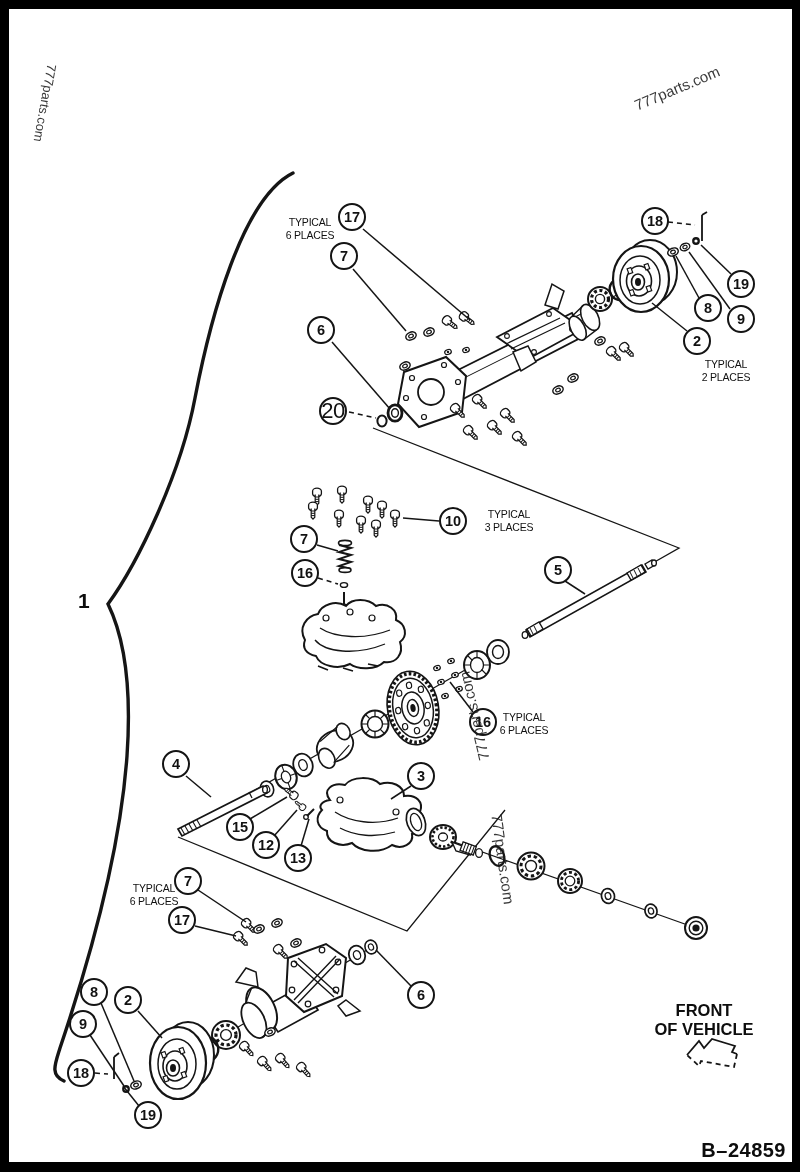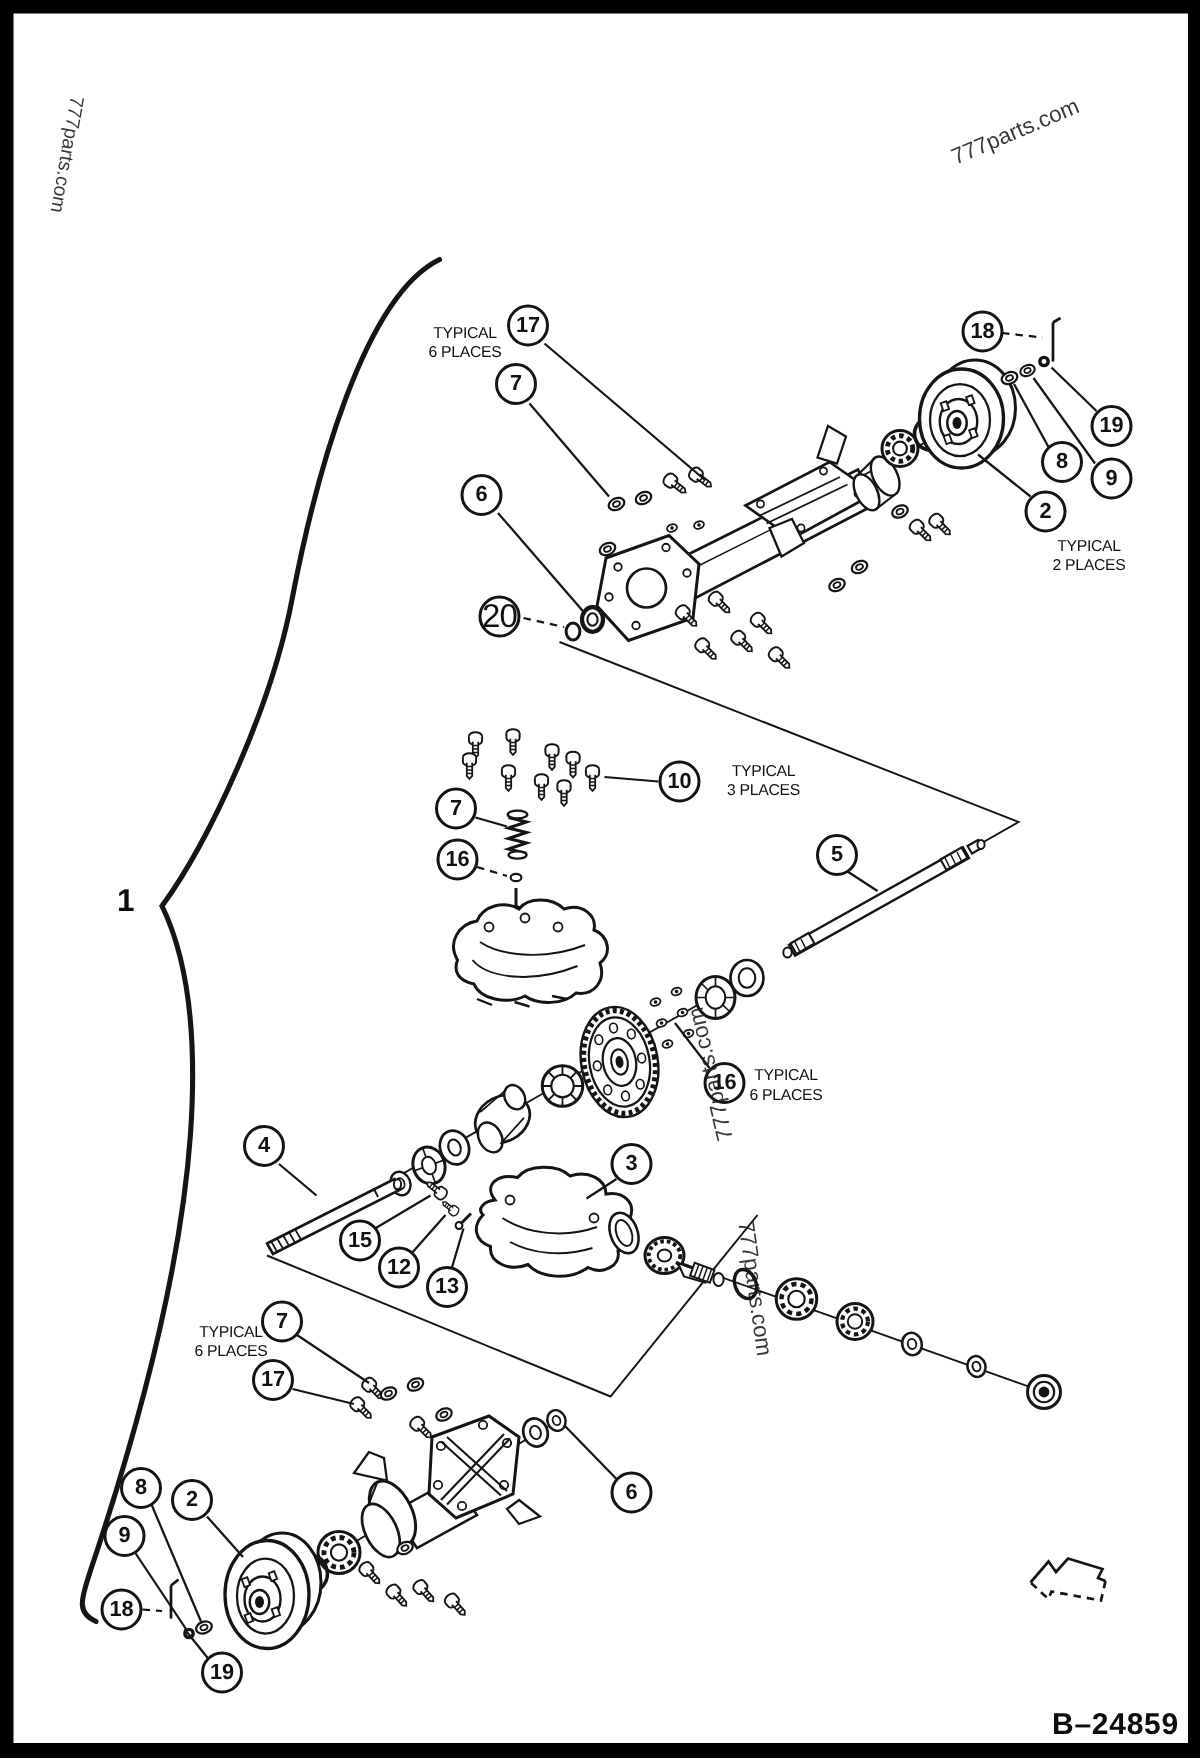--- a/index.html
+++ b/index.html
@@ -417,20 +417,24 @@
 </div>
 <div class="note" style="left:494px;top:711px;width:60px">
   <span>TYPICAL</span>
   <span>6 PLACES</span>
 </div>
 <div class="note" style="left:128px;top:882px;width:52px">
   <span>TYPICAL</span>
   <span>6 PLACES</span>
 </div>
 
+<div id="front-note">
+  <span>FRONT</span>
+  <span>OF VEHICLE</span>
+</div>
 
 <div id="dwg-no">B–24859</div>
 <div id="one-label">1</div>
 
 <div id="frame"></div>
 <div class="callout" style="left: 338px; top: 203px;">17</div>
     <div class="callout" style="left: 330px; top: 242px;">7</div>
     <div class="callout" style="left: 307px; top: 316px;">6</div>
     <div class="callout bold" style="left: 319px; top: 397px;">20</div>
     <div class="callout" style="left: 641px; top: 207px;">18</div>

